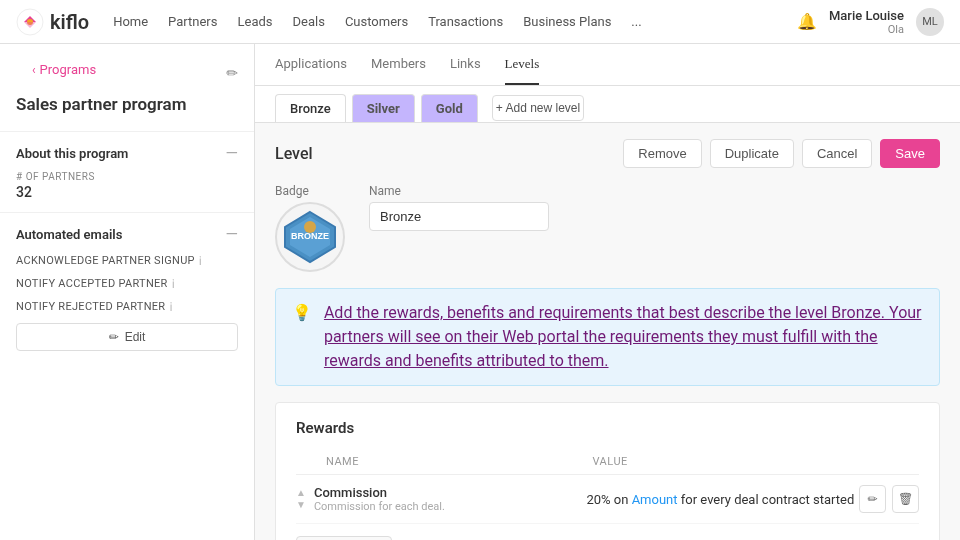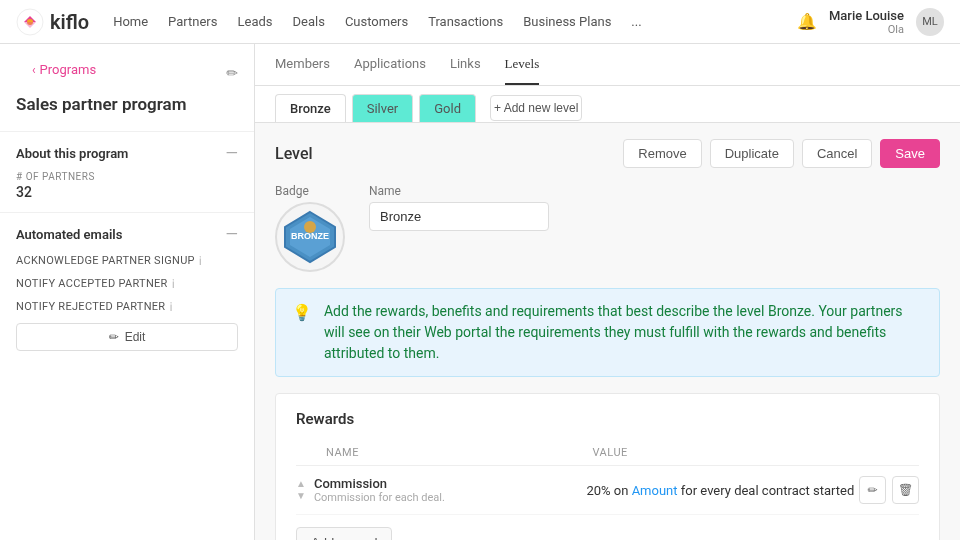--- a/index.html
+++ b/index.html
@@ -46,21 +46,21 @@
     
     .main-content { flex: 1; overflow-y: auto; background: #f8f8f8; }
 
     
     .tab-bar { background: #fff; border-bottom: 1px solid #e0e0e0; padding: 0 20px; display: flex; align-items: center; gap: 24px; height: 42px; }
     .tab { font-size: 13px; color: #777; cursor: pointer; height: 100%; display: flex; align-items: center; border-bottom: 2px solid transparent; }
     .tab.active { color: #333; font-weight: 500; border-bottom: 2px solid #333; font-family: Liberation Serif, serif; }
 
     
     .level-tabs { background: #fff; padding: 8px 20px 0; border-bottom: 1px solid #e0e0e0; display: flex; align-items: center; gap: 4px; }
-    .level-tab { padding: 6px 14px; font-size: 13px; border-radius: 4px 4px 0 0; cursor: pointer; color: #555; border: 1px solid #ddd; border-bottom: none; background: #5eead4; margin-right: 2px; }
+    .level-tab { padding: 6px 14px; font-size: 13px; border-radius: 4px 4px 0 0; cursor: pointer; color: #555; border: 1px solid #ddd; border-bottom: none; background: #c4b5fd; margin-right: 2px; font-weight: bold; }
     .level-tab.active { background: #fff; color: #333; font-weight: 500; border-color: #ddd; }
     .add-level-btn { margin-left: 8px; padding: 5px 3px; font-size: 12px; border: 1px solid #ddd; background: #fff; border-radius: 4px; cursor: pointer; color: #555; display: flex; align-items: center; gap: 4px; }
 
     
     .level-section { padding: 16px 20px; }
     .level-header { display: flex; align-items: center; justify-content: space-between; margin-bottom: 16px; }
     .level-title { font-size: 16px; font-weight: 500; color: #333; }
     .action-btns { display: flex; gap: 8px; }
     .btn { padding: 6px 14px; border-radius: 4px; font-size: 13px; cursor: pointer; border: 1px solid #ddd; background: #fff; color: #555; }
     .btn-save { background: #e84393; color: #fff; border-color: #e84393; font-weight: 400; }
@@ -68,21 +68,21 @@
     
     .level-form { display: flex; align-items: flex-start; gap: 24px; margin-bottom: 16px; }
     .field-group { display: flex; flex-direction: column; gap: 4px; }
     .field-label { font-size: 12px; color: #777; }
     .badge-container { width: 70px; height: 70px; border: 2px solid #ddd; border-radius: 50%; display: flex; align-items: center; justify-content: center; overflow: hidden; background: #f5f5f5; }
     .name-input { padding: 6px 10px; border: 1px solid #ddd; border-radius: 4px; font-size: 13px; width: 180px; color: #333; }
 
     
     .info-box { background: #e8f4fd; border: 1px solid #bee5f8; border-radius: 4px; padding: 12px 16px; display: flex; align-items: flex-start; gap: 12px; margin-bottom: 16px; }
     .info-icon { color: #4aa8d8; font-size: 16px; margin-top: 2px; }
-    .info-text { font-size: 14px; color: #15803d; line-height: 1.5; }
+    .info-text { font-size: 16px; color: #701a75; line-height: 1.5; text-decoration: underline; }
 
     
     .rewards-section { background: #fff; border-radius: 4px; border: 1px solid #e8e8e8; padding: 16px 20px; margin-bottom: 16px; }
     .section-title { font-size: 15px; font-weight: 600; color: #333; margin-bottom: 12px; }
     .table-header { display: flex; padding: 6px 0; border-bottom: 1px solid #eee; }
     .th { font-size: 11px; color: #999; text-transform: uppercase; letter-spacing: 0.5px; }
     .th-name { flex: 1; }
     .th-value { flex: 1; }
     .th-actions { width: 60px; }
     .table-row-item { display: flex; align-items: center; padding: 10px 0; border-bottom: 1px solid #f5f5f5; }
@@ -172,22 +172,22 @@
       <button class="edit-btn">
         <span>✏</span>
         <span>Edit</span>
       </button>
     </div>
   </aside>
 
   <main class="main-content">
 
     <div class="tab-bar">
+      <div class="tab">Applications</div>
       <div class="tab">Members</div>
-      <div class="tab">Applications</div>
       <div class="tab">Links</div>
       <div class="tab active">Levels</div>
     </div>
 
     <div class="level-tabs">
       <div class="level-tab active">Bronze</div>
       <div class="level-tab">Silver</div>
       <div class="level-tab">Gold</div>
       <button class="add-level-btn">
         <span>+ Add new level</span>

